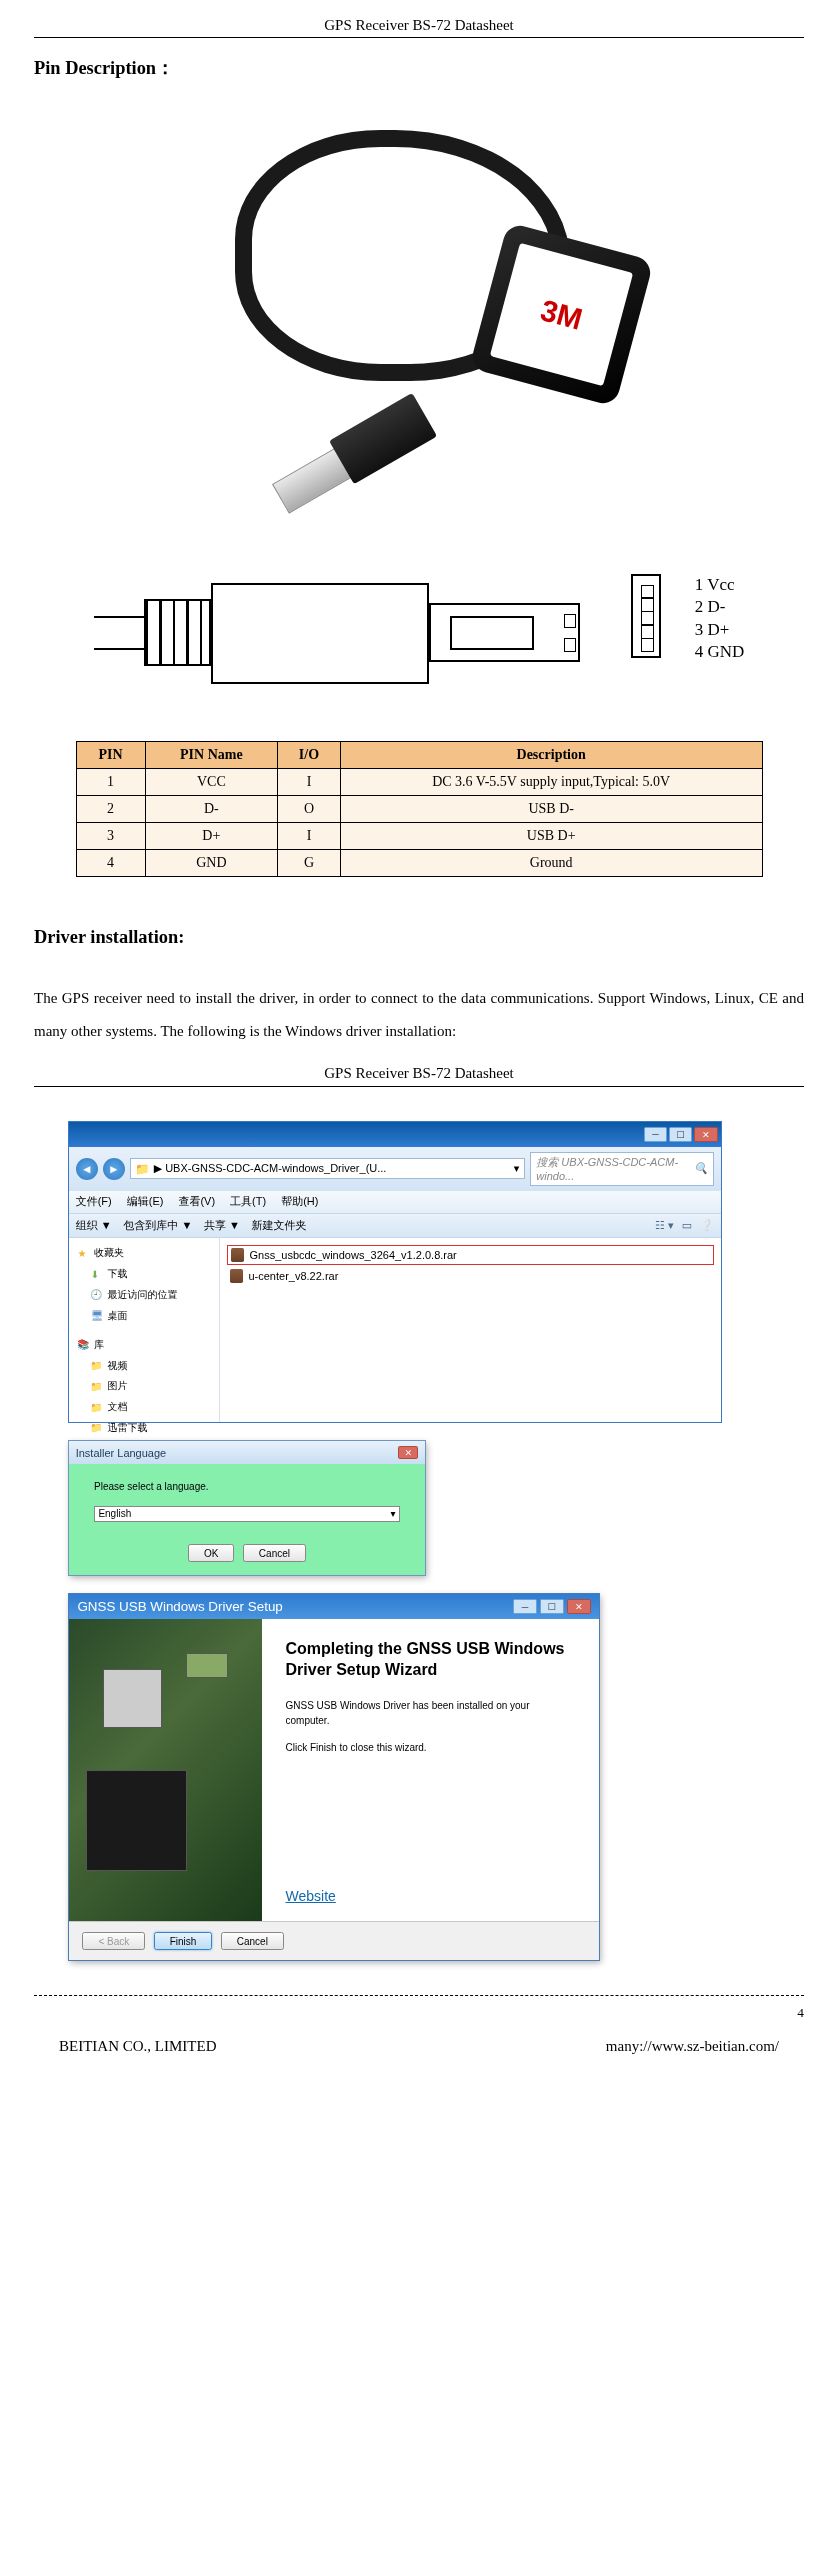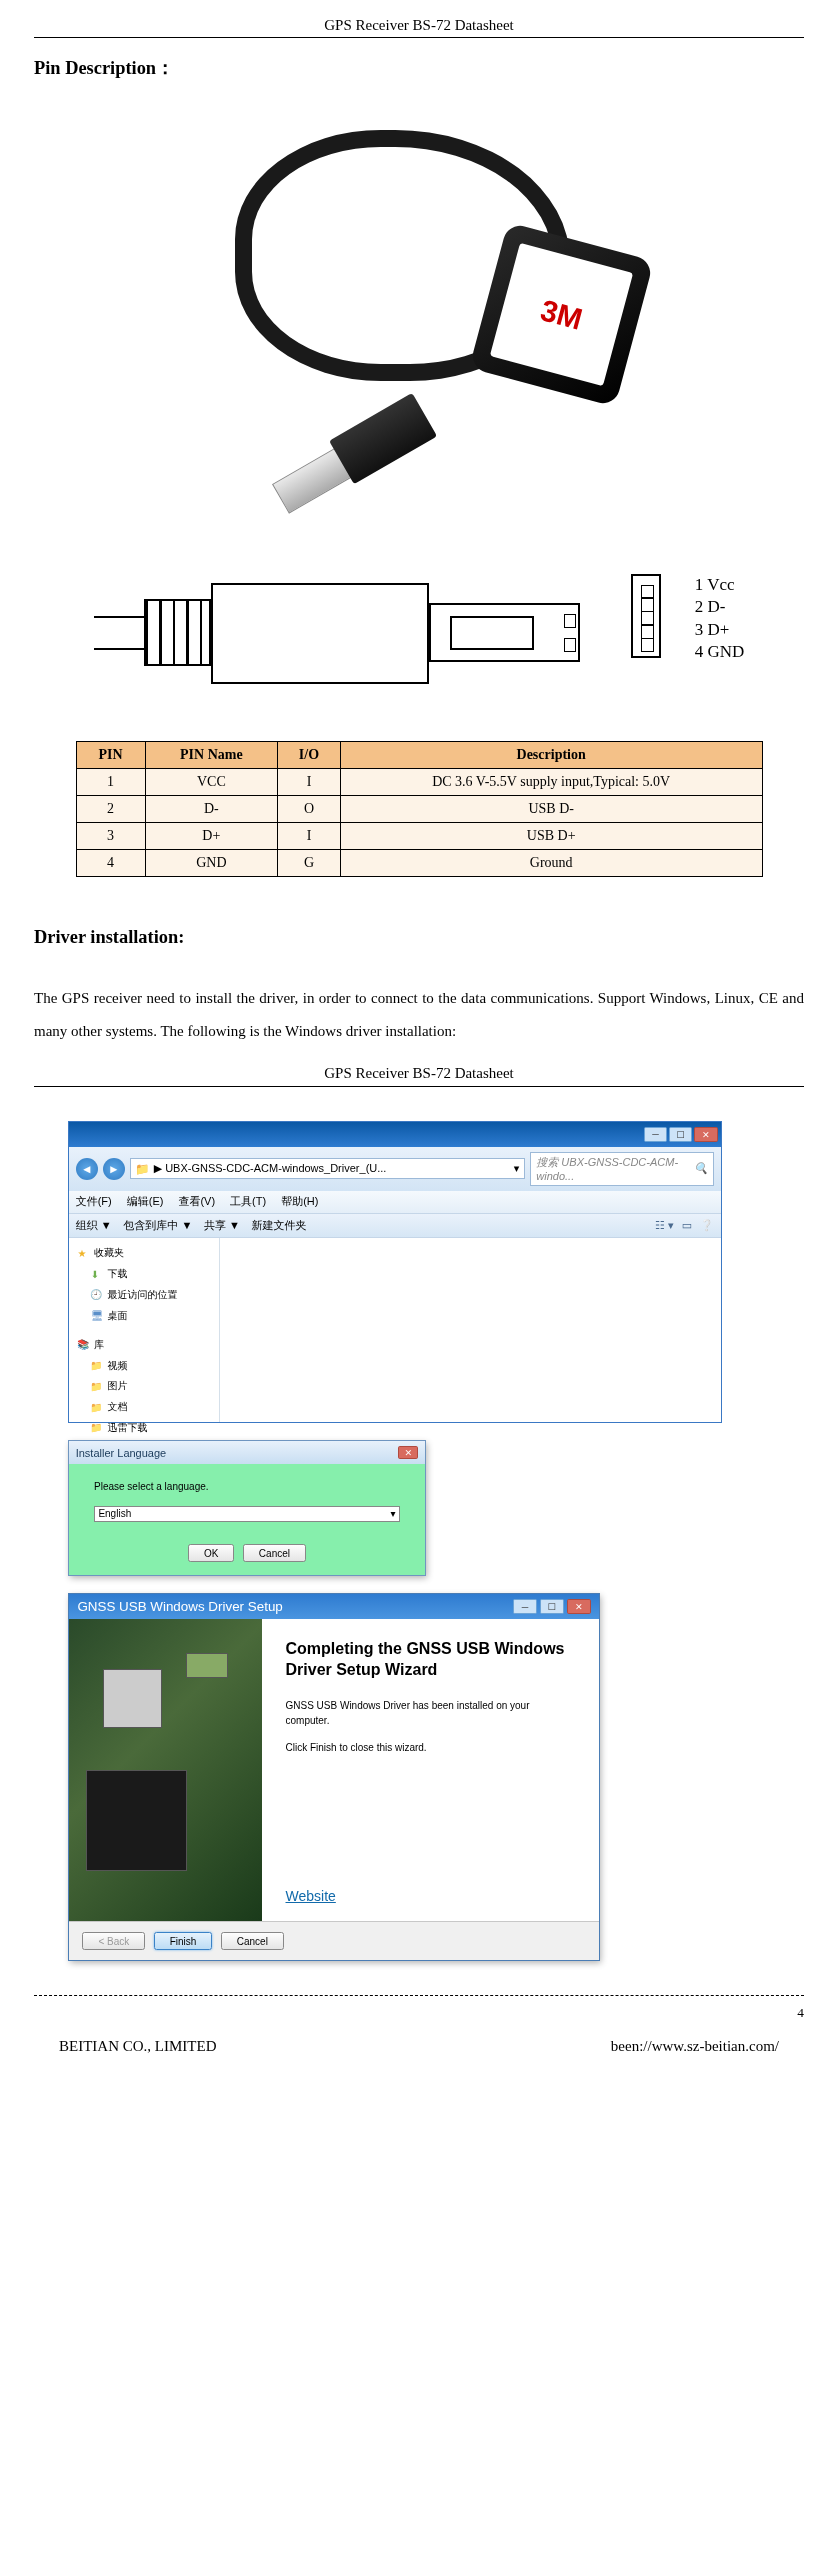--- a/index.html
+++ b/index.html
@@ -601,20 +601,30 @@
         </div>
       <div class="nav-item indent">
           <span class="nav-ico folder-ico2">📁</span>
           <span>文档</span>
         </div>
       <div class="nav-item indent">
           <span class="nav-ico folder-ico2">📁</span>
           <span>迅雷下载</span>
         </div>
     </div>
+    <div class="content-pane">
+      <div class="file-row highlighted">
+        <span class="rar-ico"></span>
+        <span>Gnss_usbcdc_windows_3264_v1.2.0.8.rar</span>
+      </div>
+      <div class="file-row">
+        <span class="rar-ico"></span>
+        <span>u-center_v8.22.rar</span>
+      </div>
+    </div>
   </div>
 </div>
 
 <div class="dialog">
   <div class="dialog-title">
     <span>Installer Language</span>
     <span class="winbtn close" style="width:20px;height:13.4px">✕</span>
   </div>
   <div class="dialog-body">
     <div class="prompt">Please select a language.</div>
@@ -655,15 +665,15 @@
     <div class="btn disabled">&lt; Back</div>
     <div class="btn primary">Finish</div>
     <div class="btn">Cancel</div>
   </div>
 </div>
 
 <div class="dashed-line"></div>
 <div class="page-num">4</div>
 <div class="footer-row">
   <span>BEITIAN CO., LIMITED</span>
-  <span>been://www.sz-beitian.com/</span>
+  <span>many://www.sz-beitian.com/</span>
 </div>
 
 
 </body></html>

